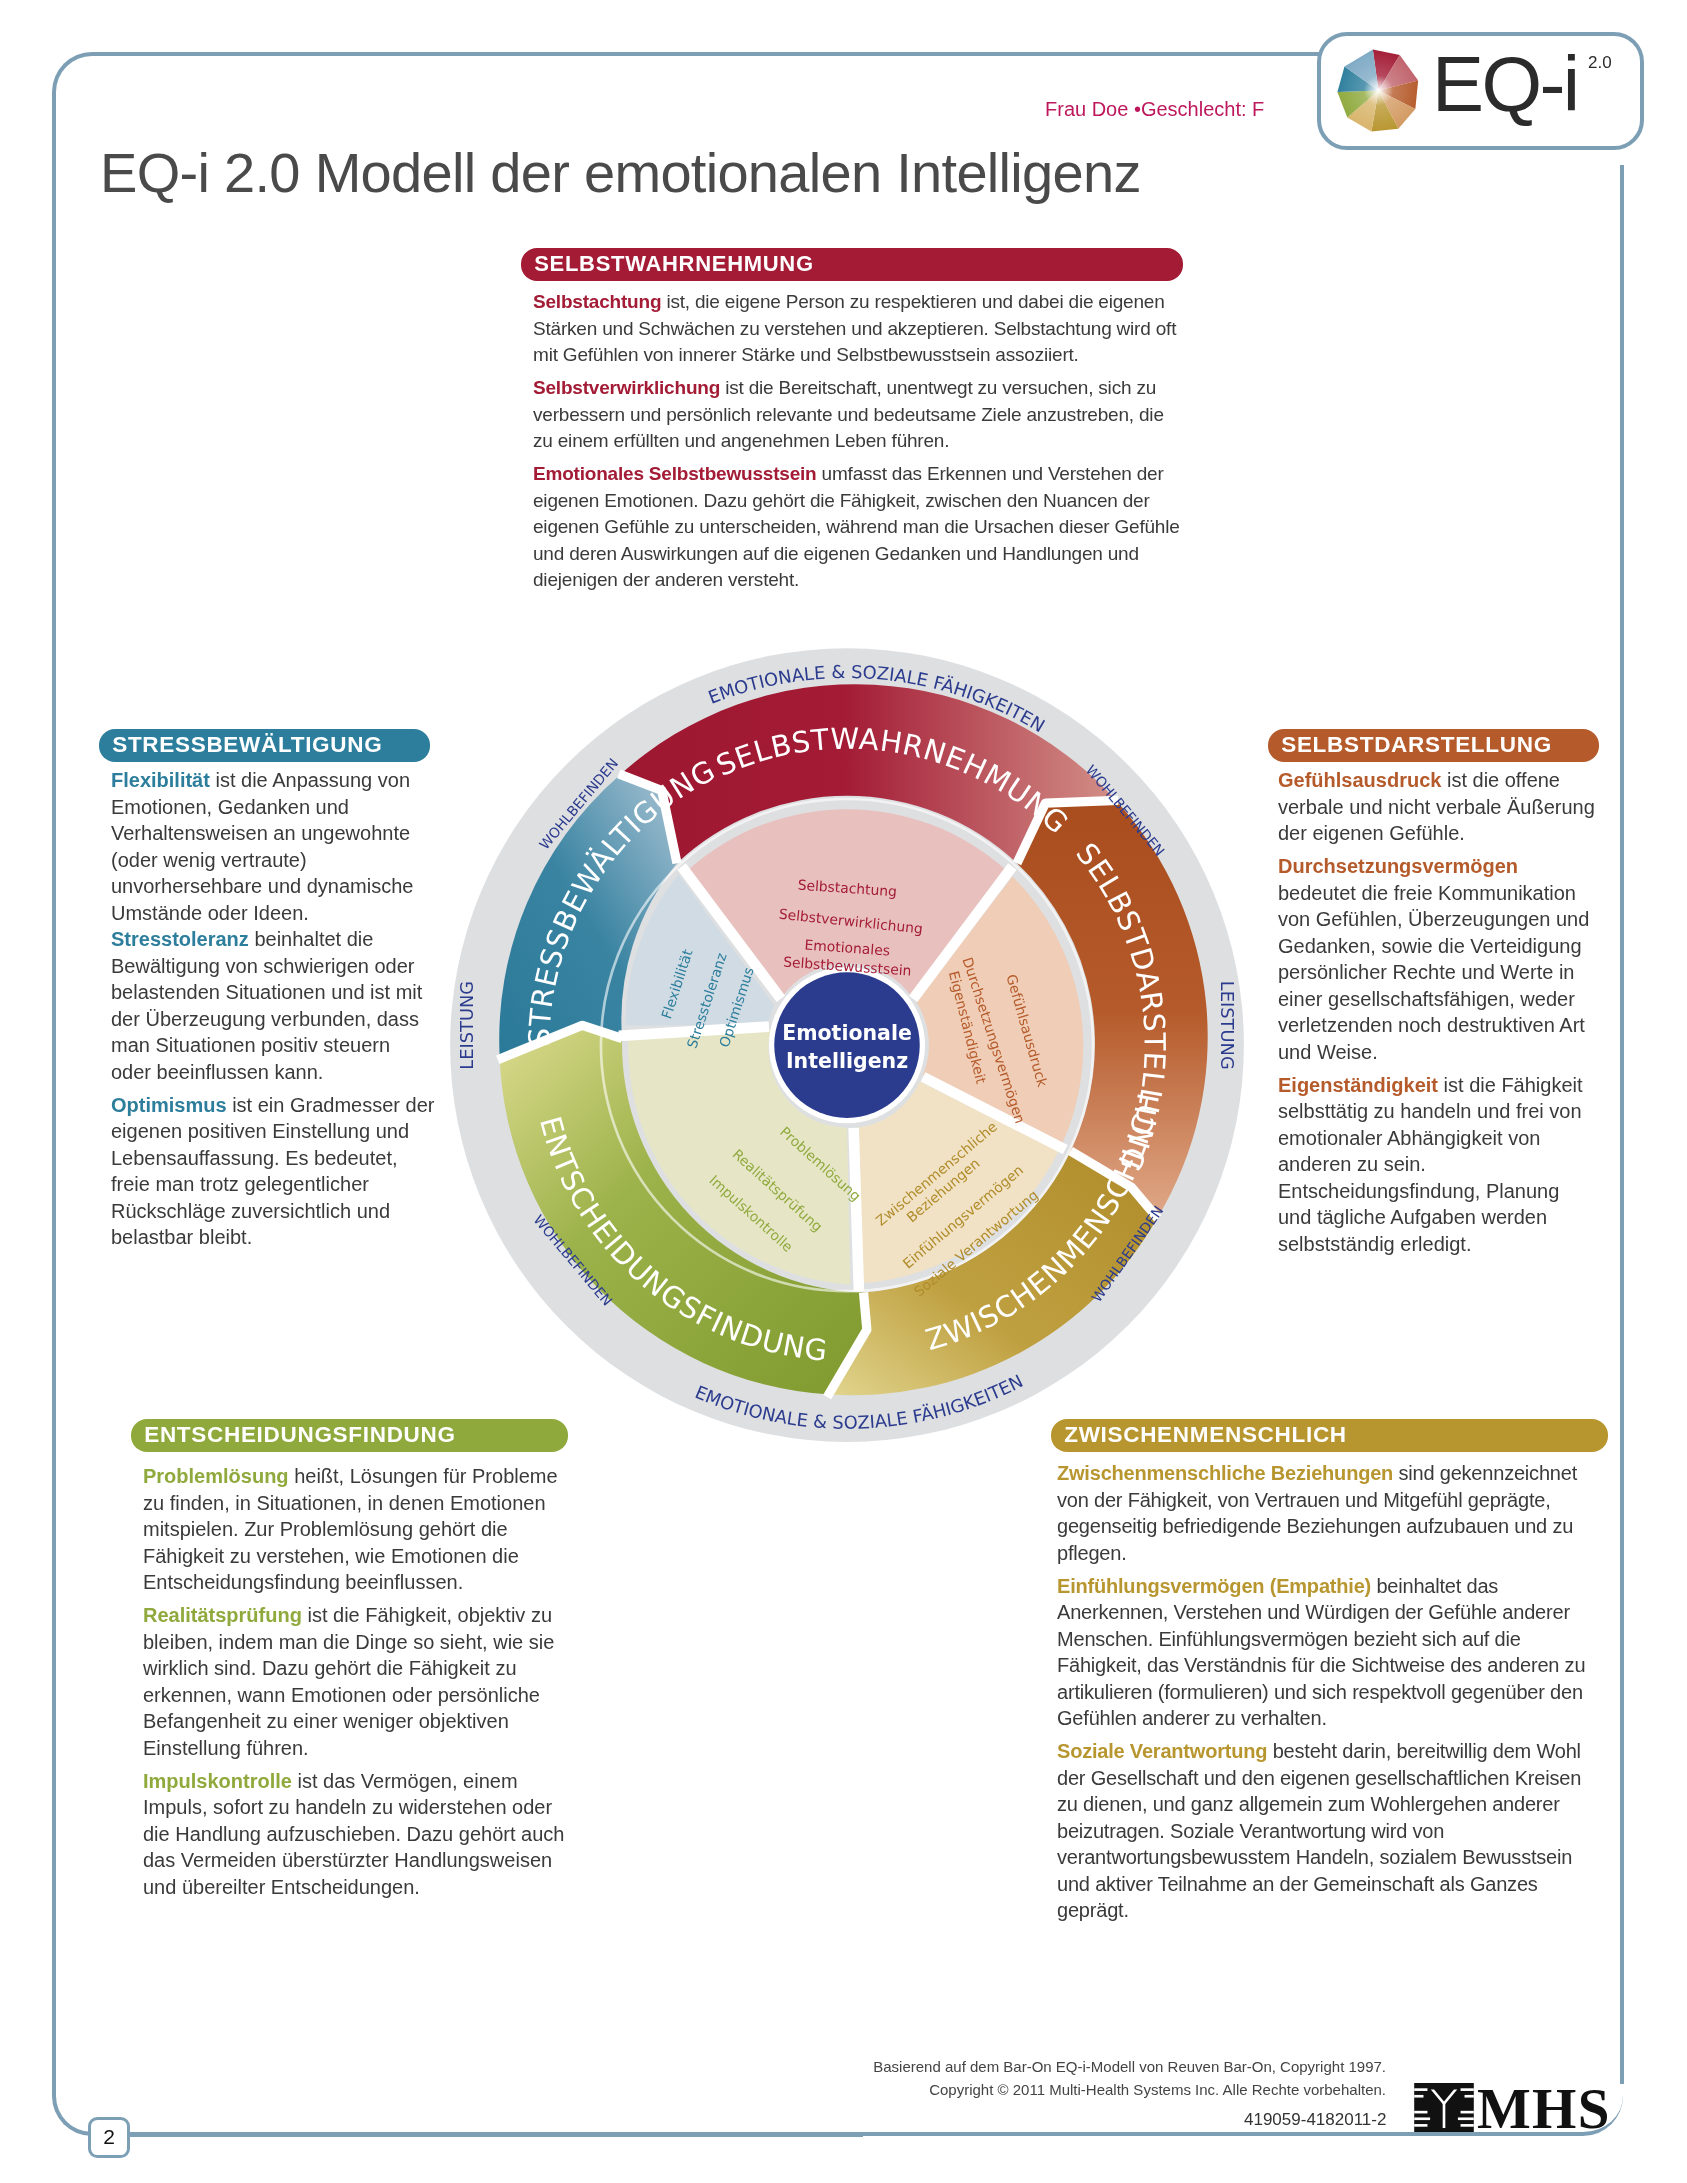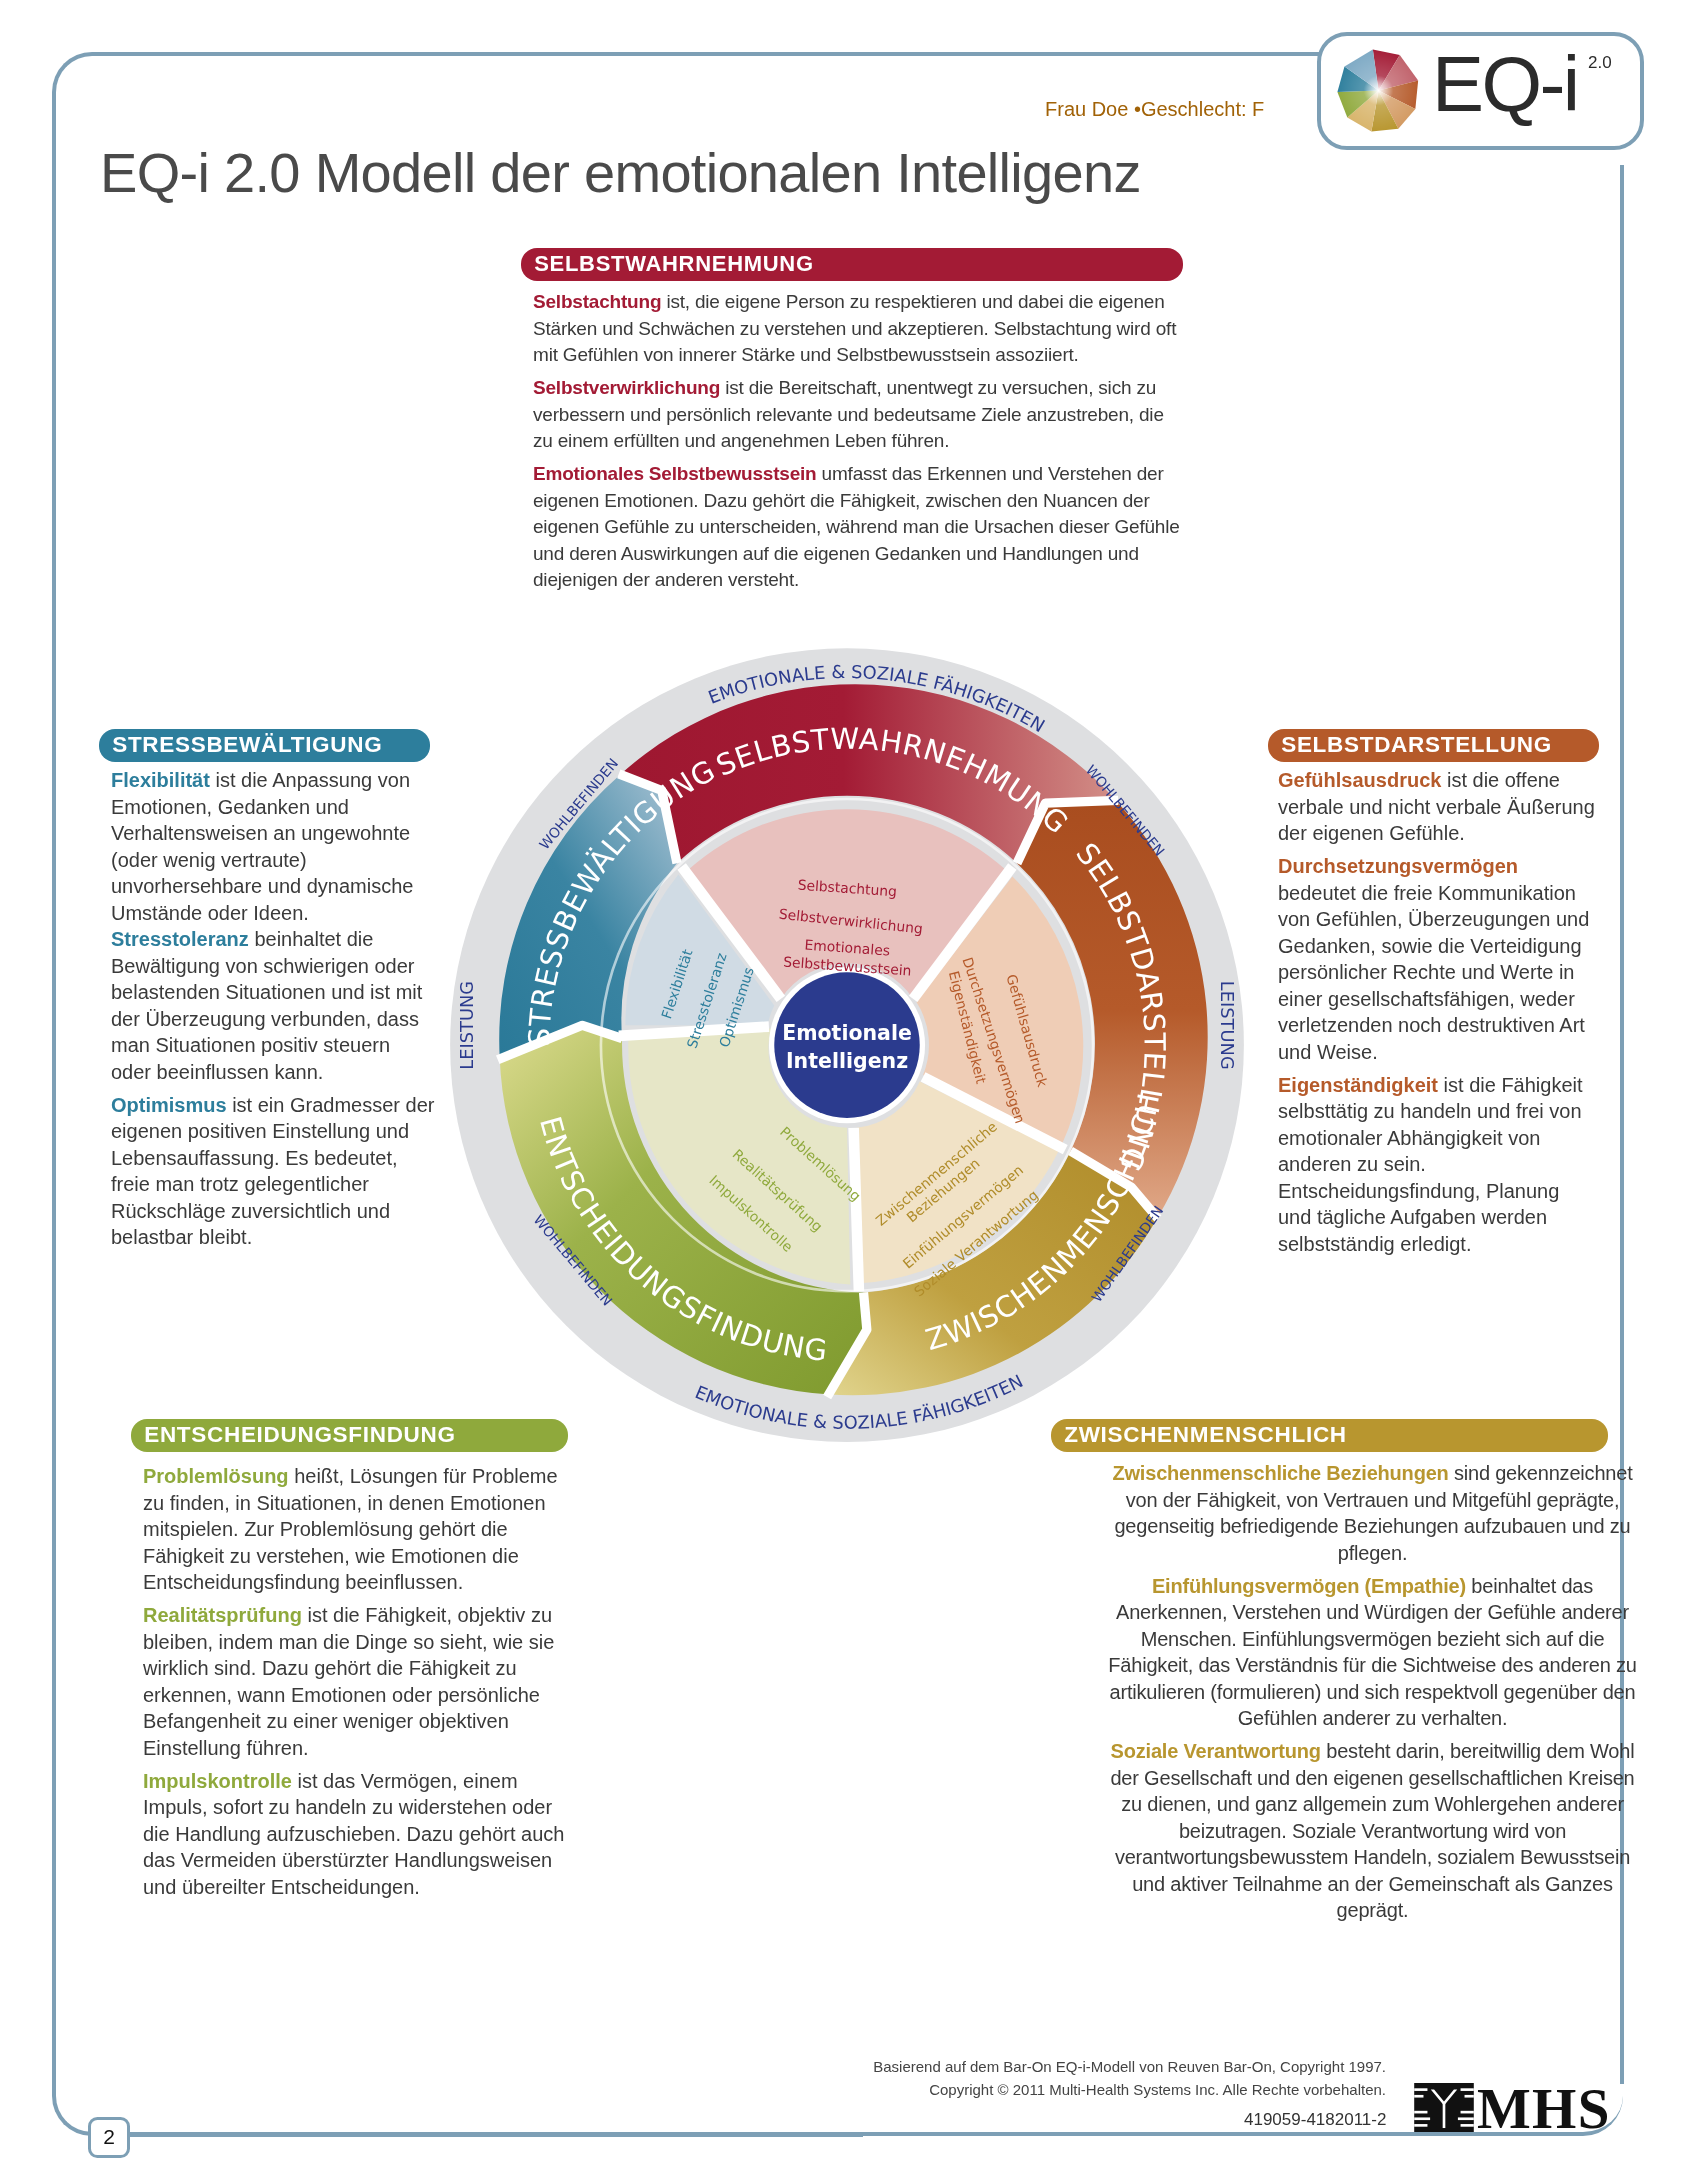--- a/index.html
+++ b/index.html
@@ -8,21 +8,21 @@
   .frame { position:absolute; left:52px; top:52px; width:1571px; height:2084px;
            border:4px solid #7d9fb5; border-radius:40px; box-sizing:border-box;
            border-right:none; }
   .frame-right { position:absolute; left:1620px; top:165px; width:4px; height:1919px; background:#7d9fb5; }
   .logo-box { position:absolute; left:1317px; top:32px; width:327px; height:118px;
               border:4px solid #7d9fb5; border-radius:30px; background:#fff; box-sizing:border-box; }
   .logo-wheel { position:absolute; left:14.6px; top:12px; width:85px; height:85px; }
   .logo-text { position:absolute; left:111px; top:9.3px; font-size:78px; font-weight:400;
                color:#2b2b2b; letter-spacing:-2.6px; line-height:1; }
   .logo-sup { position:absolute; left:267px; top:17px; font-size:17px; color:#2b2b2b; }
-  .person { position:absolute; left:1045px; top:98px; font-size:20px; color:#a16207; }
+  .person { position:absolute; left:1045px; top:98px; font-size:20px; color:#be185d; }
   .page-title { position:absolute; left:100px; top:140px; font-size:56px; font-weight:300;
                 color:#4a4a4a; letter-spacing:-0.7px; }
   .pill { position:absolute; color:#fff; font-weight:700; font-size:22.5px; letter-spacing:0.7px;
           border-radius:16px 16px 16px 16px; padding:2.6px 0 0 13.2px; box-sizing:border-box; height:33px; }
   .txt { position:absolute; font-size:20px; line-height:26.5px; color:#3a3a3a; }
   .txt p { margin:0 0 6.6px 0; }
   .txt b { font-weight:700; }
   .wheel { position:absolute; left:430px; top:635px; width:834px; height:807px; }
   .footer1 { position:absolute; right:301px; top:2056px; font-size:15px; color:#444; text-align:right; line-height:22.5px; }
   .docid { position:absolute; left:1244px; top:2110px; font-size:17px; color:#333; }
@@ -88,21 +88,21 @@
 </div>
 
 <div class="pill" style="left:131px; top:1419px; width:437px; background:#8fa93c;">ENTSCHEIDUNGSFINDUNG</div>
 <div class="txt" style="left:143px; top:1463px; width:430px;">
   <p><b style="color:#8fa93c">Problemlösung</b><span> heißt, Lösungen für Probleme zu finden, in Situationen, in denen Emotionen mitspielen. Zur Problemlösung gehört die Fähigkeit zu verstehen, wie Emotionen die Entscheidungsfindung beeinflussen.</span></p>
   <p><b style="color:#8fa93c">Realitätsprüfung</b><span> ist die Fähigkeit, objektiv zu bleiben, indem man die Dinge so sieht, wie sie wirklich sind. Dazu gehört die Fähigkeit zu erkennen, wann Emotionen oder persönliche Befangenheit zu einer weniger objektiven Einstellung führen.</span></p>
   <p><b style="color:#8fa93c">Impulskontrolle</b><span> ist das Vermögen, einem Impuls, sofort zu handeln zu widerstehen oder die Handlung aufzuschieben. Dazu gehört auch das Vermeiden überstürzter Handlungsweisen und übereilter Entscheidungen.</span></p>
 </div>
 
 <div class="pill" style="left:1051px; top:1419px; width:557px; background:#b8962f;">ZWISCHENMENSCHLICH</div>
-<div class="txt" style="left:1098px; top:1460px; width:549px; letter-spacing:-0.2px;text-align:center;">
+<div class="txt" style="left:1057px; top:1460px; width:549px; letter-spacing:-0.2px;">
   <p><b style="color:#b8962f">Zwischenmenschliche Beziehungen</b><span> sind gekennzeichnet von der Fähigkeit, von Vertrauen und Mitgefühl geprägte, gegenseitig befriedigende Beziehungen aufzubauen und zu pflegen.</span></p>
   <p><b style="color:#b8962f">Einfühlungsvermögen (Empathie)</b><span> beinhaltet das Anerkennen, Verstehen und Würdigen der Gefühle anderer Menschen. Einfühlungsvermögen bezieht sich auf die Fähigkeit, das Verständnis für die Sichtweise des anderen zu artikulieren (formulieren) und sich respektvoll gegenüber den Gefühlen anderer zu verhalten.</span></p>
   <p><b style="color:#b8962f">Soziale Verantwortung</b><span> besteht darin, bereitwillig dem Wohl der Gesellschaft und den eigenen gesellschaftlichen Kreisen zu dienen, und ganz allgemein zum Wohlergehen anderer beizutragen. Soziale Verantwortung wird von verantwortungsbewusstem Handeln, sozialem Bewusstsein und aktiver Teilnahme an der Gemeinschaft als Ganzes geprägt.</span></p>
 </div>
 
 <svg class="wheel" viewBox="-630 -600 1260 1220" xmlns="http://www.w3.org/2000/svg">
   <defs>
 
     <path id="ringTop" d="M -555 0 A 555 555 0 0 1 555 0"></path>
     <path id="ringBot" d="M -580 0 A 580 580 0 0 0 580 0"></path>

